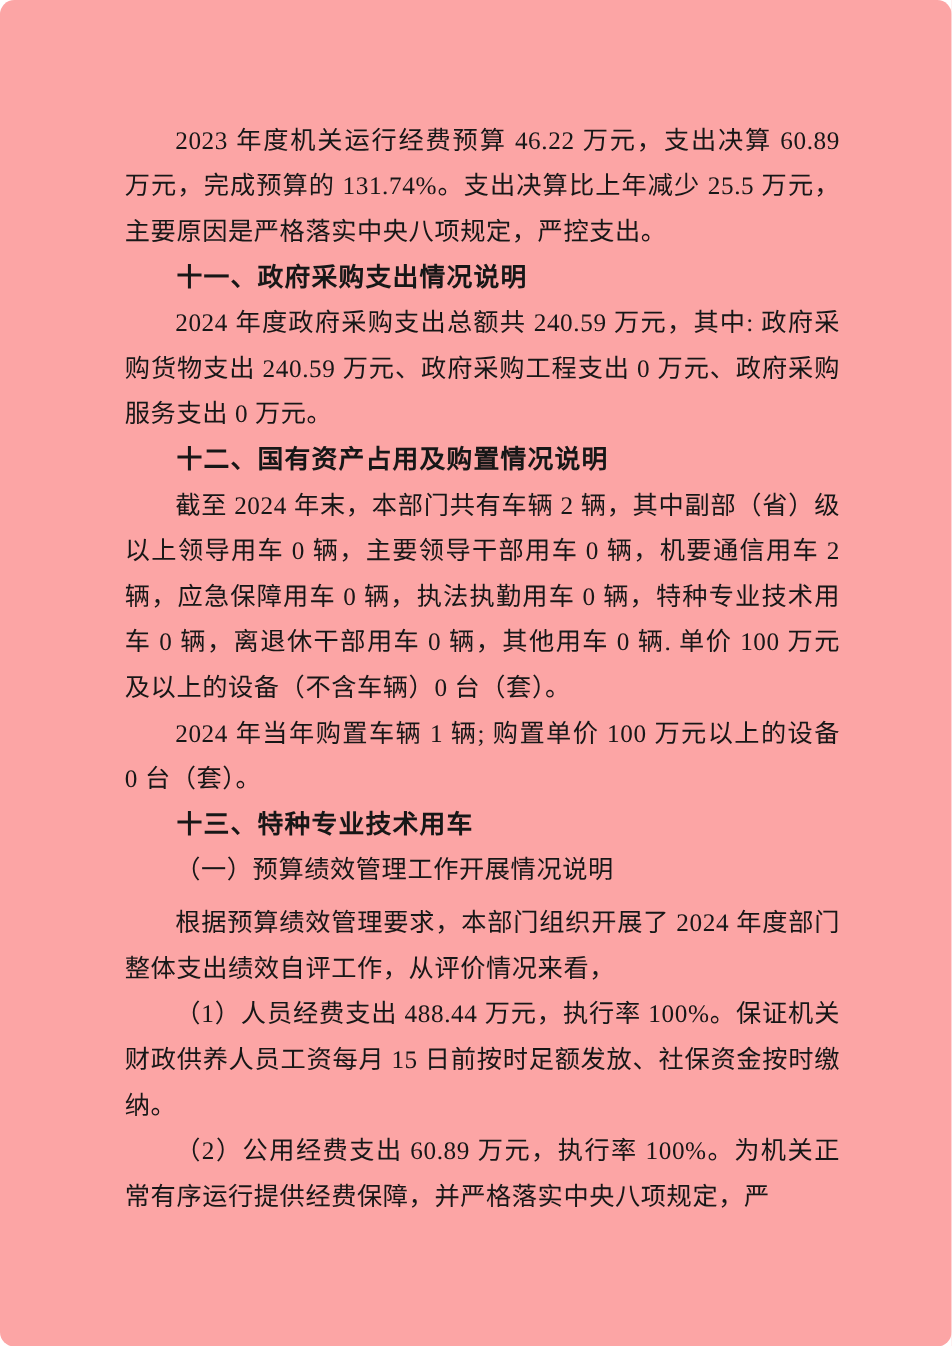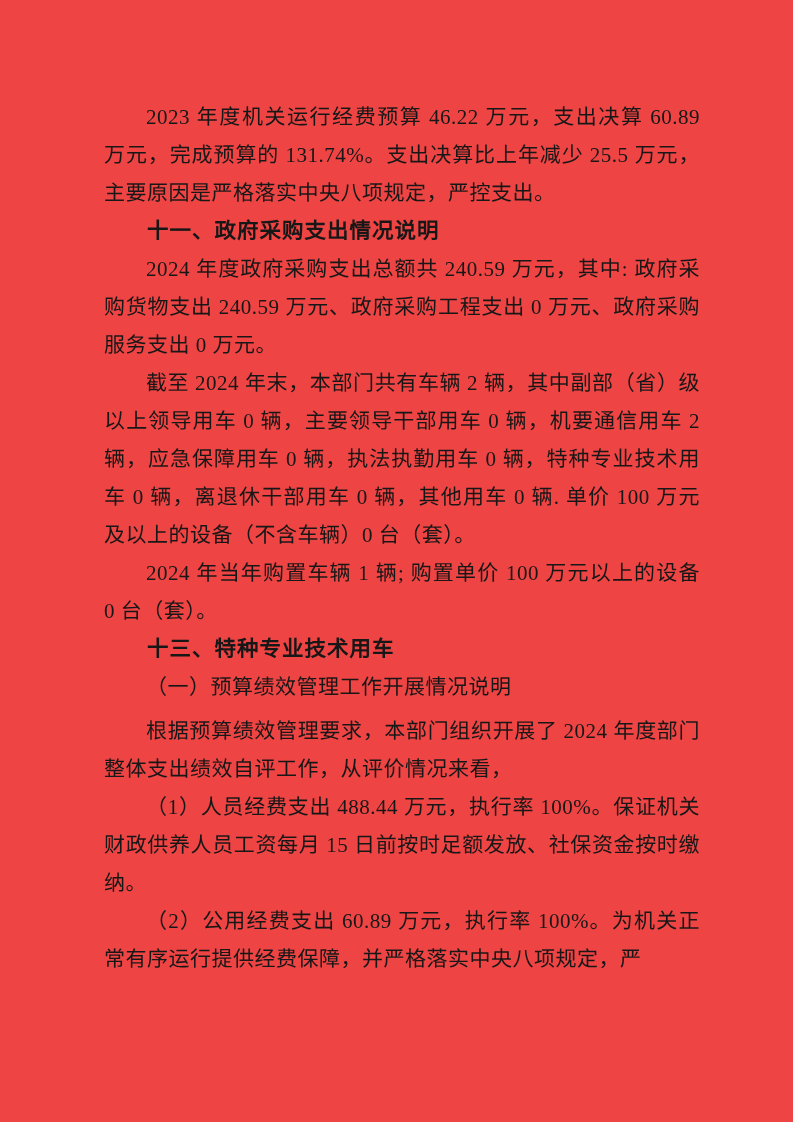--- a/index.html
+++ b/index.html
@@ -4,26 +4,27 @@
 <style>
   html, body {
     margin: 0;
     padding: 0;
     background: #ffffff;
   }
   .page {
     position: relative;
     width: 793px;
     height: 1122px;
-    background: #ef4444;
+    background: #fca5a5;
     overflow: hidden;
     box-sizing: border-box;
     padding: 98px 93px 0 104px;
     color: #171717;
     font-family: "Liberation Serif", "DejaVu Serif", serif;
+    border-radius: 12px;
   }
   .doc-body p {
     margin: 0;
     font-size: 21px;
     line-height: 38px;
     text-align: justify;
     text-align-last: left;
     text-indent: 2em;
     letter-spacing: 0.5px;
     word-break: break-all;
@@ -43,20 +44,21 @@
 </style>
 </head>
 <body>
 
 <main class="page">
   <section class="doc-body" id="doc-body">
 
   <p class="body">2023 年度机关运行经费预算 46.22 万元，支出决算 60.89 万元，完成预算的 131.74%。支出决算比上年减少 25.5 万元，主要原因是严格落实中央八项规定，严控支出。</p>
       <p class="section-heading">十一、政府采购支出情况说明</p>
       <p class="body">2024 年度政府采购支出总额共 240.59 万元，其中: 政府采购货物支出 240.59 万元、政府采购工程支出 0 万元、政府采购服务支出 0 万元。</p>
+      <p class="section-heading">十二、国有资产占用及购置情况说明</p>
       <p class="body">截至 2024 年末，本部门共有车辆 2 辆，其中副部（省）级以上领导用车 0 辆，主要领导干部用车 0 辆，机要通信用车 2 辆，应急保障用车 0 辆，执法执勤用车 0 辆，特种专业技术用车 0 辆，离退休干部用车 0 辆，其他用车 0 辆. 单价 100 万元及以上的设备（不含车辆）0 台（套）。</p>
       <p class="body">2024 年当年购置车辆 1 辆; 购置单价 100 万元以上的设备 0 台（套）。</p>
       <p class="section-heading">十三、特种专业技术用车</p>
       <p class="sub-heading">（一）预算绩效管理工作开展情况说明</p>
       <p class="body">根据预算绩效管理要求，本部门组织开展了 2024 年度部门整体支出绩效自评工作，从评价情况来看，</p>
       <p class="body">（1）人员经费支出 488.44 万元，执行率 100%。保证机关财政供养人员工资每月 15 日前按时足额发放、社保资金按时缴纳。</p>
       <p class="body">（2）公用经费支出 60.89 万元，执行率 100%。为机关正常有序运行提供经费保障，并严格落实中央八项规定，严</p>
     </section>
 </main>
 

